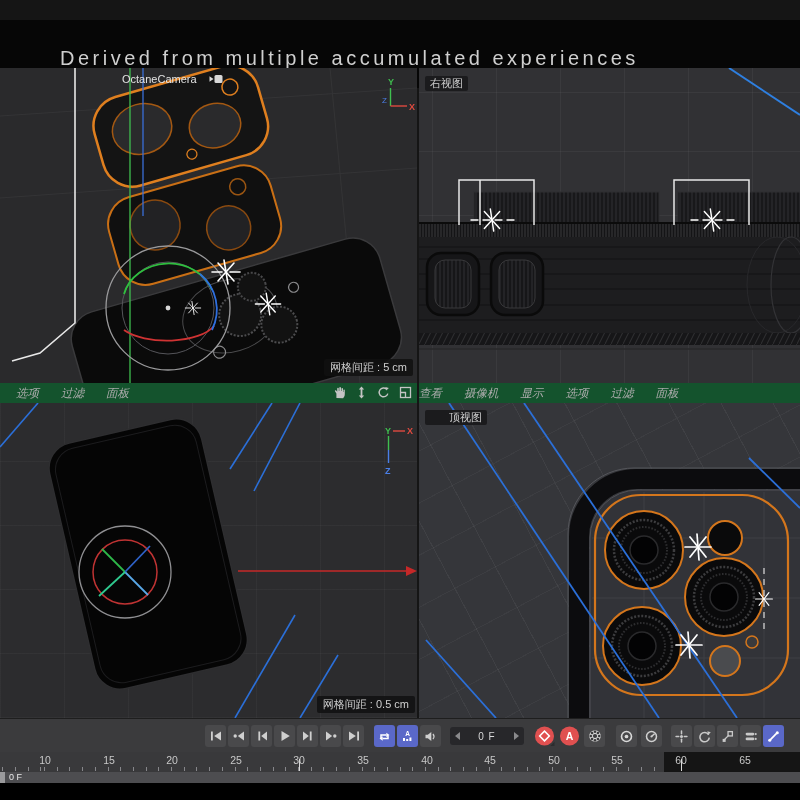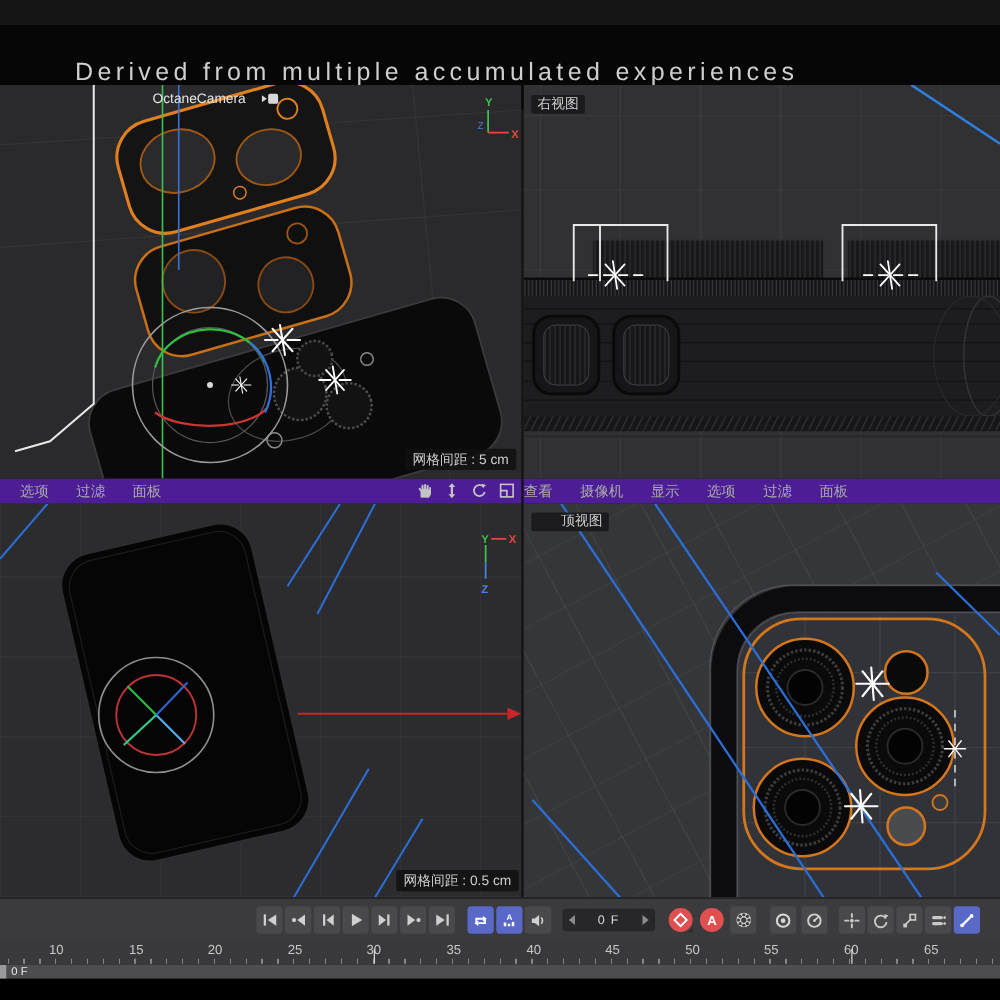--- a/index.html
+++ b/index.html
@@ -21,42 +21,42 @@
                           repeating-linear-gradient(0deg,rgba(255,255,255,.03) 0 1px,transparent 1px 64px);}
   .vp-br{left:419px;top:403px;width:381px;height:315px;background:#35363a;
          background-image:repeating-linear-gradient(62deg,rgba(255,255,255,.05) 0 1px,transparent 1px 46px),
                           repeating-linear-gradient(-28deg,rgba(255,255,255,.035) 0 1px,transparent 1px 46px);}
   .scene{position:absolute;left:0;top:0;}
   .vp-label{background:#1b1b1d;color:#cfcfcf;font-size:11px;padding:1px 5px;border-radius:2px;line-height:13px;text-align:right;}
   .cam-label{left:122px;top:5px;color:#e3e3e3;font-size:11px;display:flex;align-items:center;gap:12px;}
   .grid-badge{background:rgba(16,16,16,.85);color:#cfcfcf;font-size:11px;padding:1px 6px;border-radius:2px;margin-top:20px;}
   .cn-watermark{left:205px;top:18px;color:#c6c6c6;font-size:27px;font-weight:600;letter-spacing:5px;}
   
-  .menubar{top:383px;height:20px;background:#4c1d95;display:flex;align-items:center;color:#ababab;font-size:11.5px;}
+  .menubar{top:383px;height:20px;background:#14532d;display:flex;align-items:center;color:#ababab;font-size:11.5px;font-style:italic;}
   .menubar-left{left:0;width:417px;padding-left:16px;box-sizing:border-box;}
   .menubar-right{left:419px;width:381px;box-sizing:border-box;}
   .menu-item{margin-right:22px;cursor:default;}
   .nav-icons{position:absolute;right:5px;top:3px;display:flex;gap:9px;}
   
   .toolbar{left:0;top:718px;width:800px;height:34px;background:#3b3b3d;border-top:1px solid #1e1e1e;box-sizing:border-box;}
   .tbtn{position:absolute;top:6px;width:21px;height:22px;background:#49494b;border-radius:3px;
         display:flex;align-items:center;justify-content:center;}
   .tbtn.blue{background:#5a68c8;}
   .tbtn.round{background:transparent;}
   .frame-field{position:absolute;left:450px;top:8px;width:74px;height:18px;background:#27272a;border-radius:3px;
                display:flex;align-items:center;justify-content:space-between;padding:0 5px;box-sizing:border-box;}
   .frame-val{color:#d8d8d8;font-size:10px;letter-spacing:1px;}
   .chev{width:0;height:0;border-top:4px solid transparent;border-bottom:4px solid transparent;}
   .chev.l{border-right:5px solid #8a8a8c;}
   .chev.r{border-left:5px solid #8a8a8c;}
   .en-watermark{left:58px;top:720px;color:#fff;font-size:28px;z-index:6;white-space:nowrap;}
   .en-watermark .b{font-weight:700;letter-spacing:2px;}
   .en-watermark .l{font-weight:300;letter-spacing:1px;margin-left:12px;color:#f2f2f2;}
   
-  .ruler{left:0;top:752px;width:800px;height:20px;background:#39393b;}
+  .ruler{left:0;top:752px;width:664px;height:20px;background:#39393b;}
   .rlabel{position:absolute;top:2px;transform:translateX(-50%);color:#c8c8c8;font-size:10.5px;}
   .ticks{position:absolute;left:0;right:0;bottom:1px;height:4px;
          background:repeating-linear-gradient(90deg,#87878b 0 1px,transparent 1px 12.7px);background-position:44px 0;}
   .major-tick{position:absolute;top:7px;width:1px;height:12px;background:#d8d8d8;}
   .playbar{left:0;top:772px;width:800px;height:11px;background:#4d4d50;}
   .ph-marker{position:absolute;left:0;top:0;width:5px;height:11px;background:#9a9a9c;}
   .ph-label{position:absolute;left:9px;top:0;color:#e8e8e8;font-size:9px;line-height:11px;}
   .bottom-strip{left:0;top:783px;width:800px;height:17px;background:#000;}
   svg text{font-family:"Liberation Sans",sans-serif;}
 </style>

